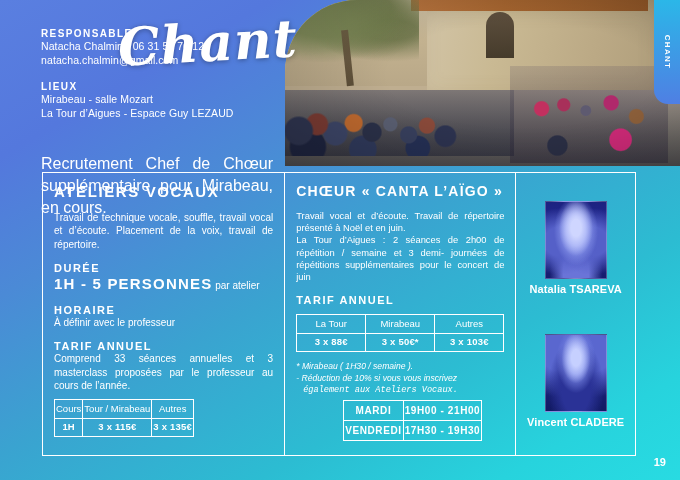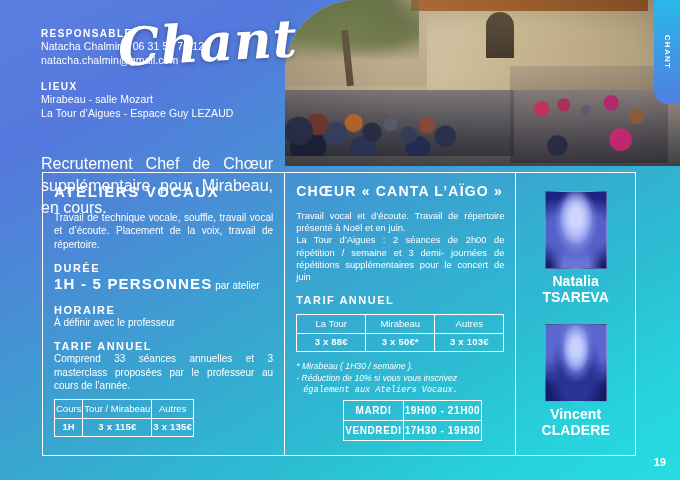--- a/index.html
+++ b/index.html
@@ -305,21 +305,21 @@
   #photo-vincent {
     background:
       radial-gradient(ellipse at 50% 30%, #c6d0ff 0 11%, rgba(198,208,255,0) 34%),
       radial-gradient(ellipse at 50% 33%, #7c8ae8 0 19%, rgba(124,138,232,0) 46%),
       radial-gradient(ellipse at 50% 70%, #2a3296 0 34%, rgba(42,50,150,0) 66%),
       radial-gradient(ellipse at 18% 22%, #5a67cf 0 22%, rgba(90,103,207,0) 54%),
       radial-gradient(ellipse at 82% 24%, #5a67cf 0 22%, rgba(90,103,207,0) 54%),
       linear-gradient(180deg,#2b34a6 0%, #1d2585 45%, #121a63 100%);
   }
   .person-name {
-    font-size: 14px;
+    font-size: 11px;
     font-weight: bold;
     color: #ffffff;
     letter-spacing: .1px;
   }
 
   
   #page-number {
     position: absolute;
     right: 14px;
     bottom: 12px;

